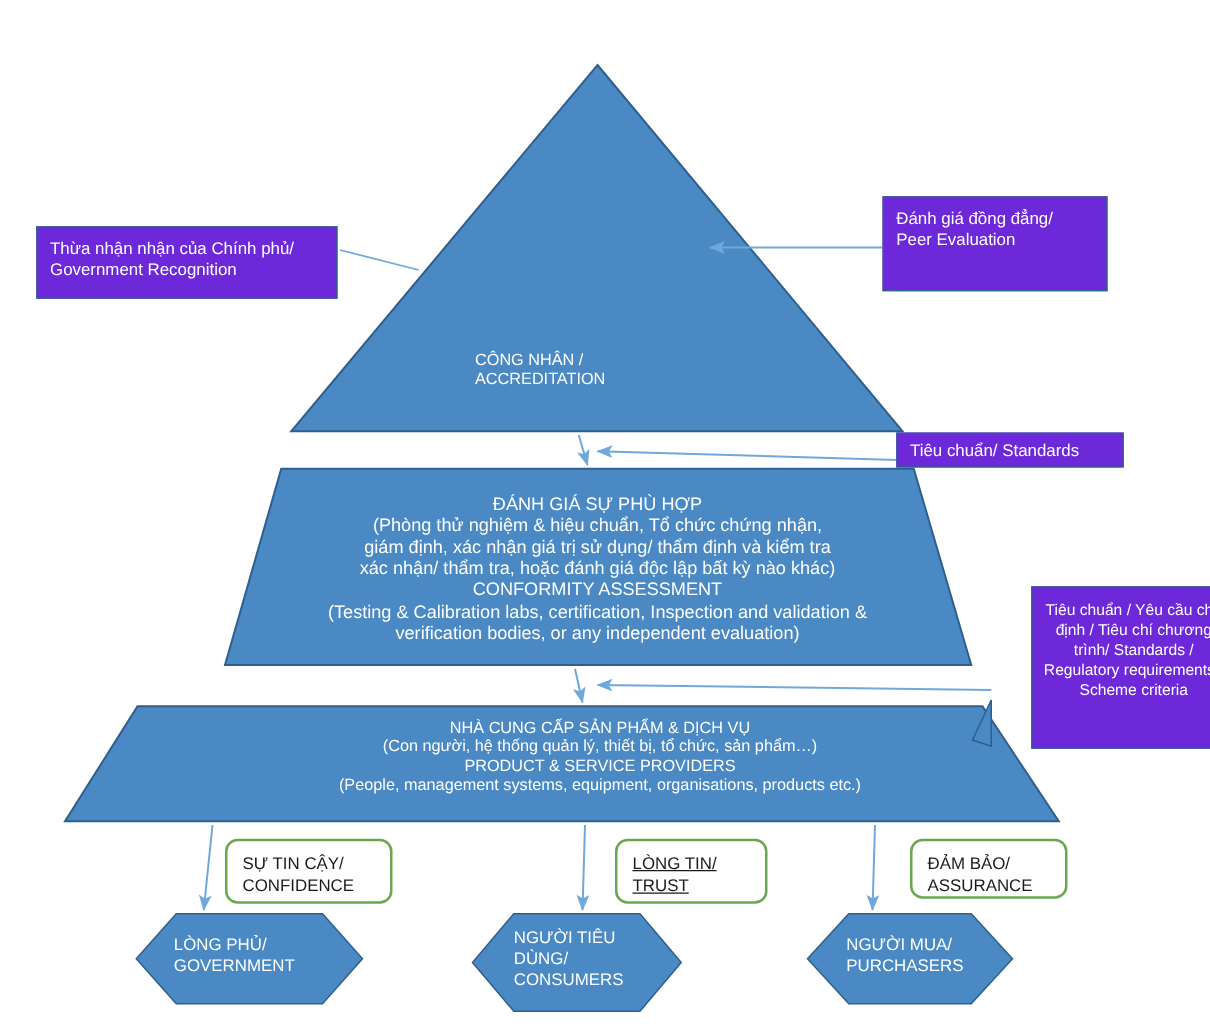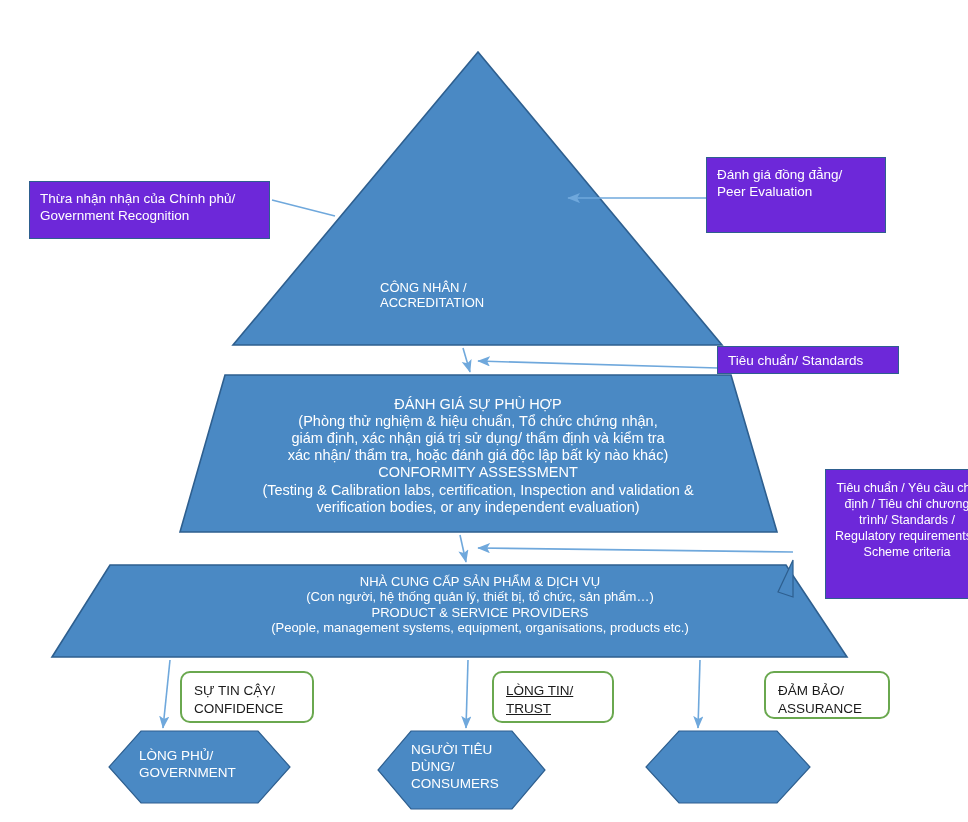--- a/index.html
+++ b/index.html
@@ -130,24 +130,26 @@
   <div class="bluebox" style="left:717px;top:346px;width:182px;height:28px;padding:5px 10px;">Tiêu chuẩn/ Standards</div>
 
   <div class="bluebox" style="left:793px;top:469px;width:164px;height:130px;text-align:center;padding:10px 8px;font-size:12.5px;margin-left:32px;">Tiêu chuẩn / Yêu cầu chế định / Tiêu chí chương trình/ Standards / Regulatory requirements / Scheme criteria</div>
 
   <div class="greenbox" style="left:180px;top:671px;width:134px;height:52px;">SỰ TIN CẬY/
 CONFIDENCE</div>
 
   <div class="greenbox" style="left:492px;top:671px;width:122px;height:52px;text-decoration:underline;">LÒNG TIN/
 TRUST</div>
 
-  <div class="greenbox" style="left:728px;top:671px;width:126px;height:48px;margin-left:36px;">ĐẢM BẢO/
+  <div class="greenbox" style="left:728px;top:671px;width:126px;height:48px;">ĐẢM BẢO/
 ASSURANCE</div>
 
   <div class="hexlabel" style="left:139px;top:748px;width:150px;">LÒNG PHỦ/
 GOVERNMENT</div>
 
   <div class="hexlabel" style="left:411px;top:742px;width:140px;">NGƯỜI TIÊU
 DÙNG/
 CONSUMERS</div>
 
+  <div class="hexlabel" style="left:677px;top:748px;width:140px;">NGƯỜI MUA/
+PURCHASERS</div>
 
 </div>
 
 </body></html>

